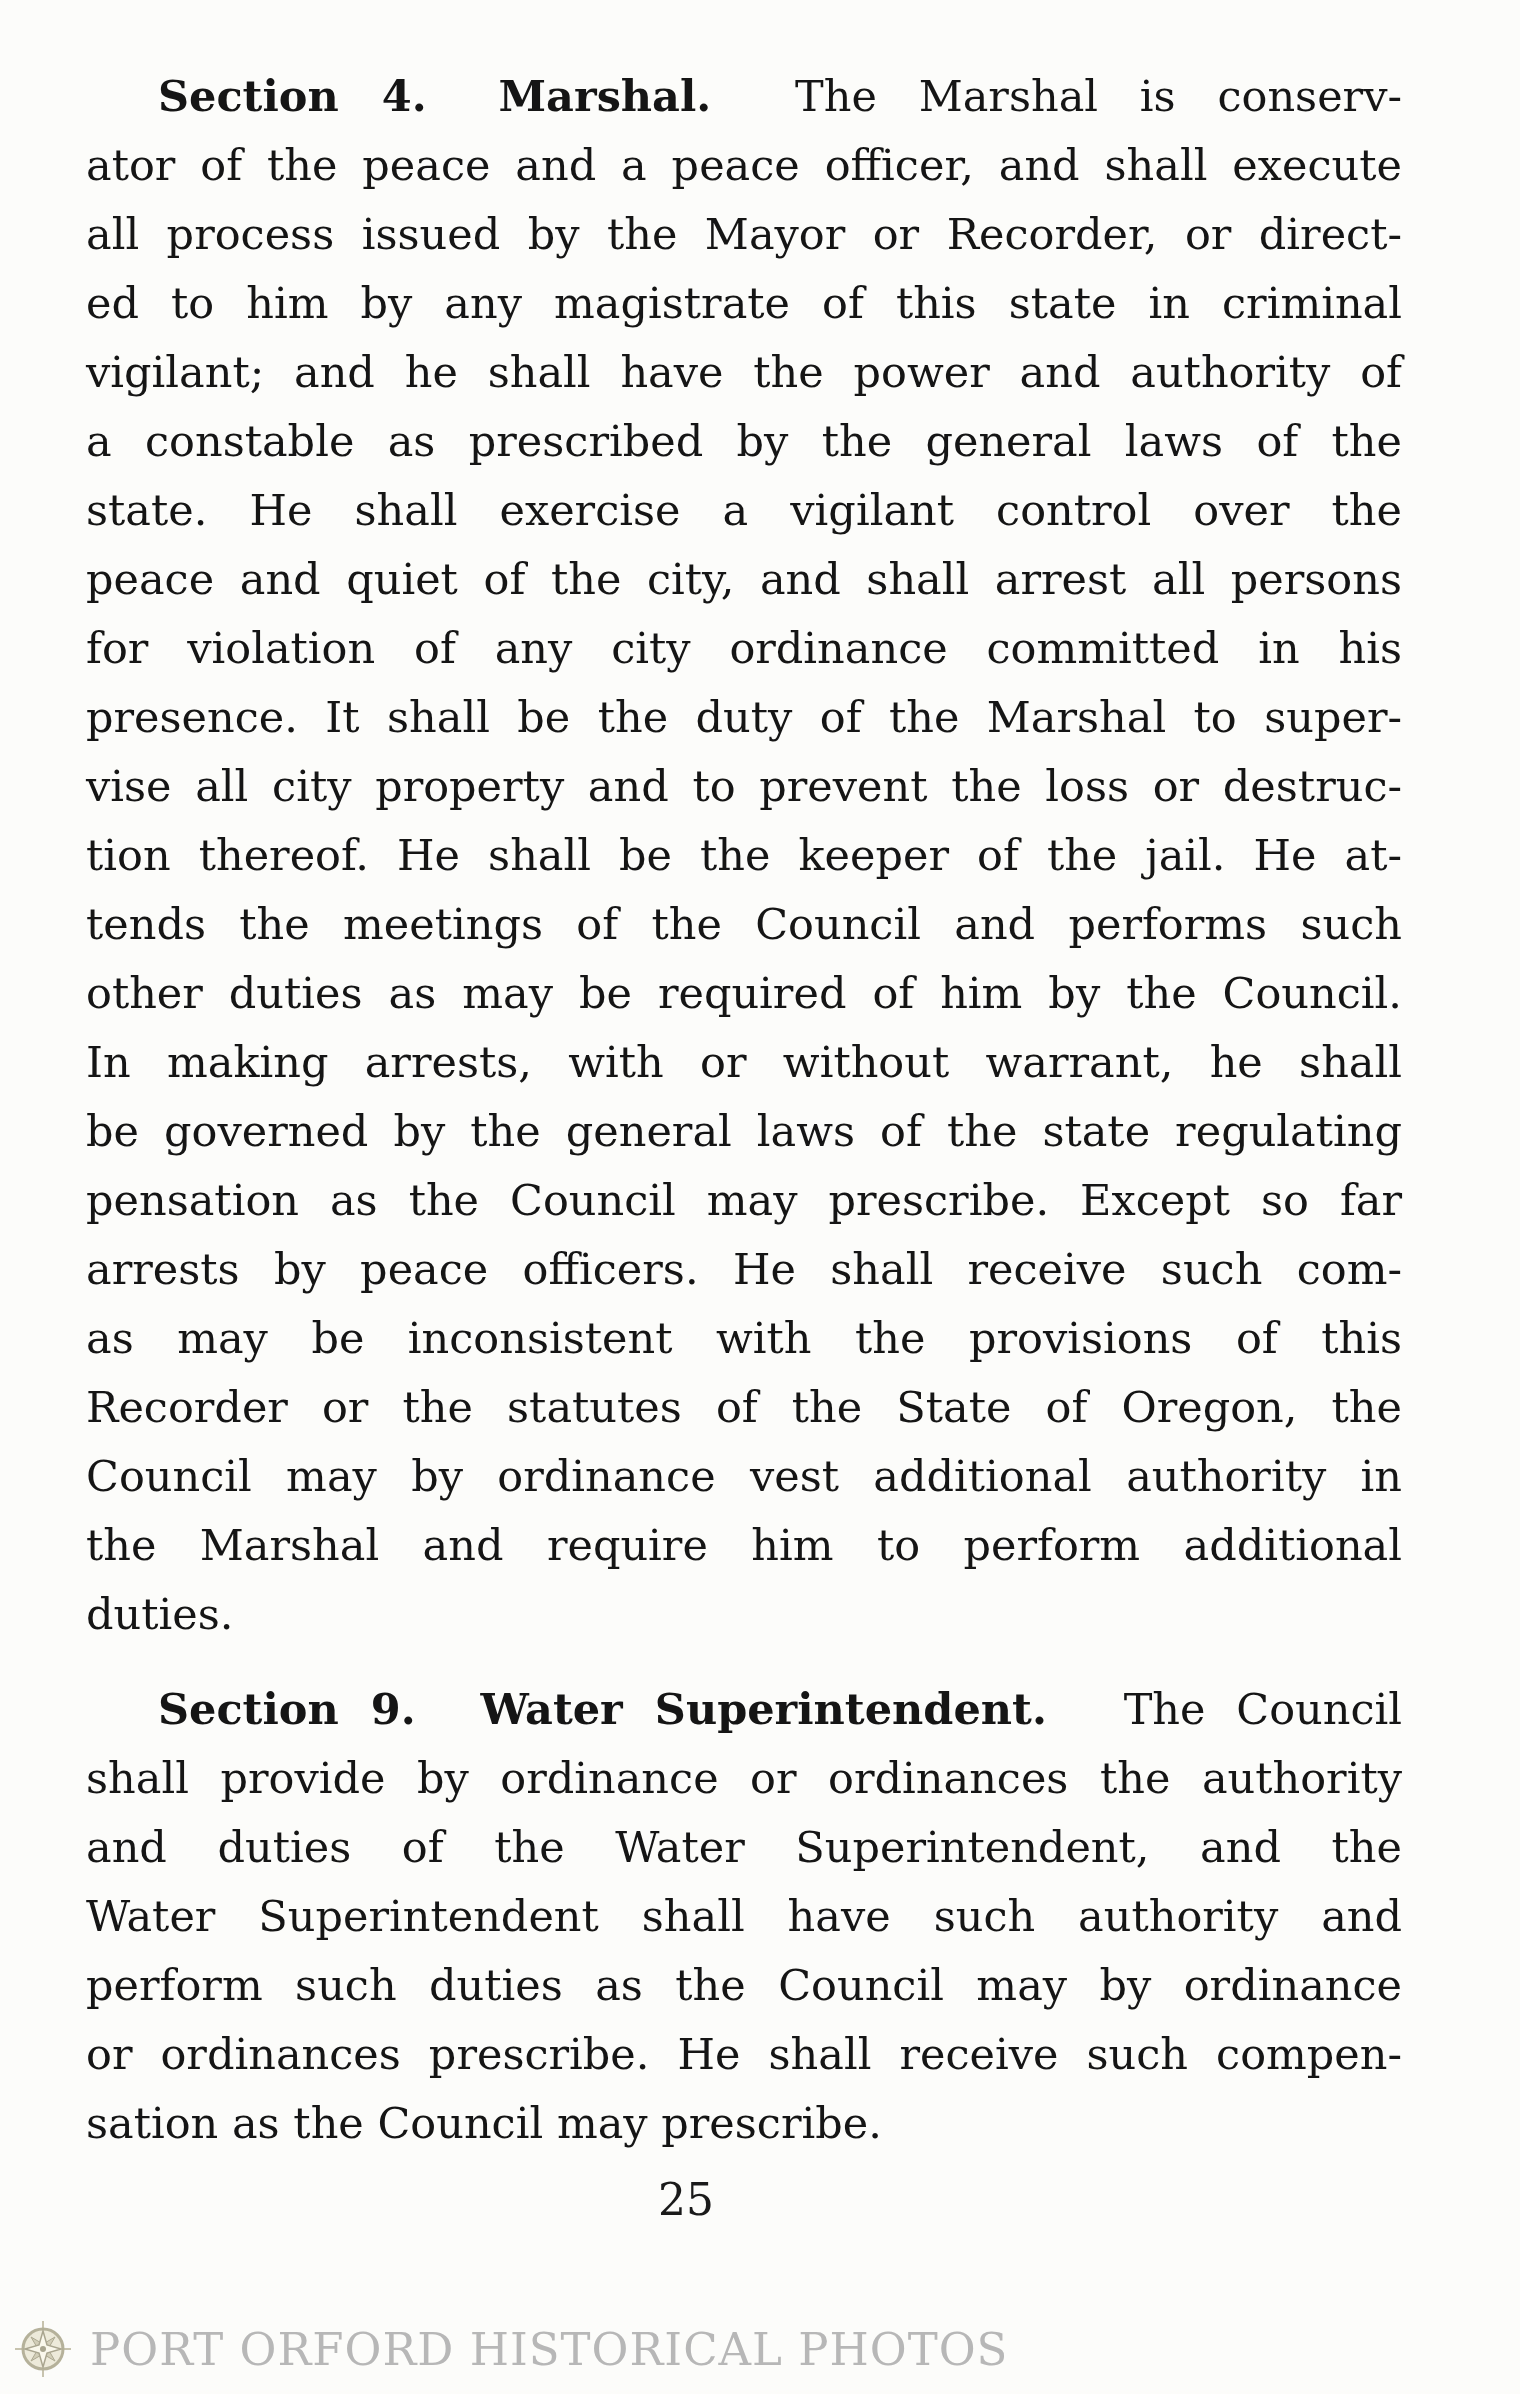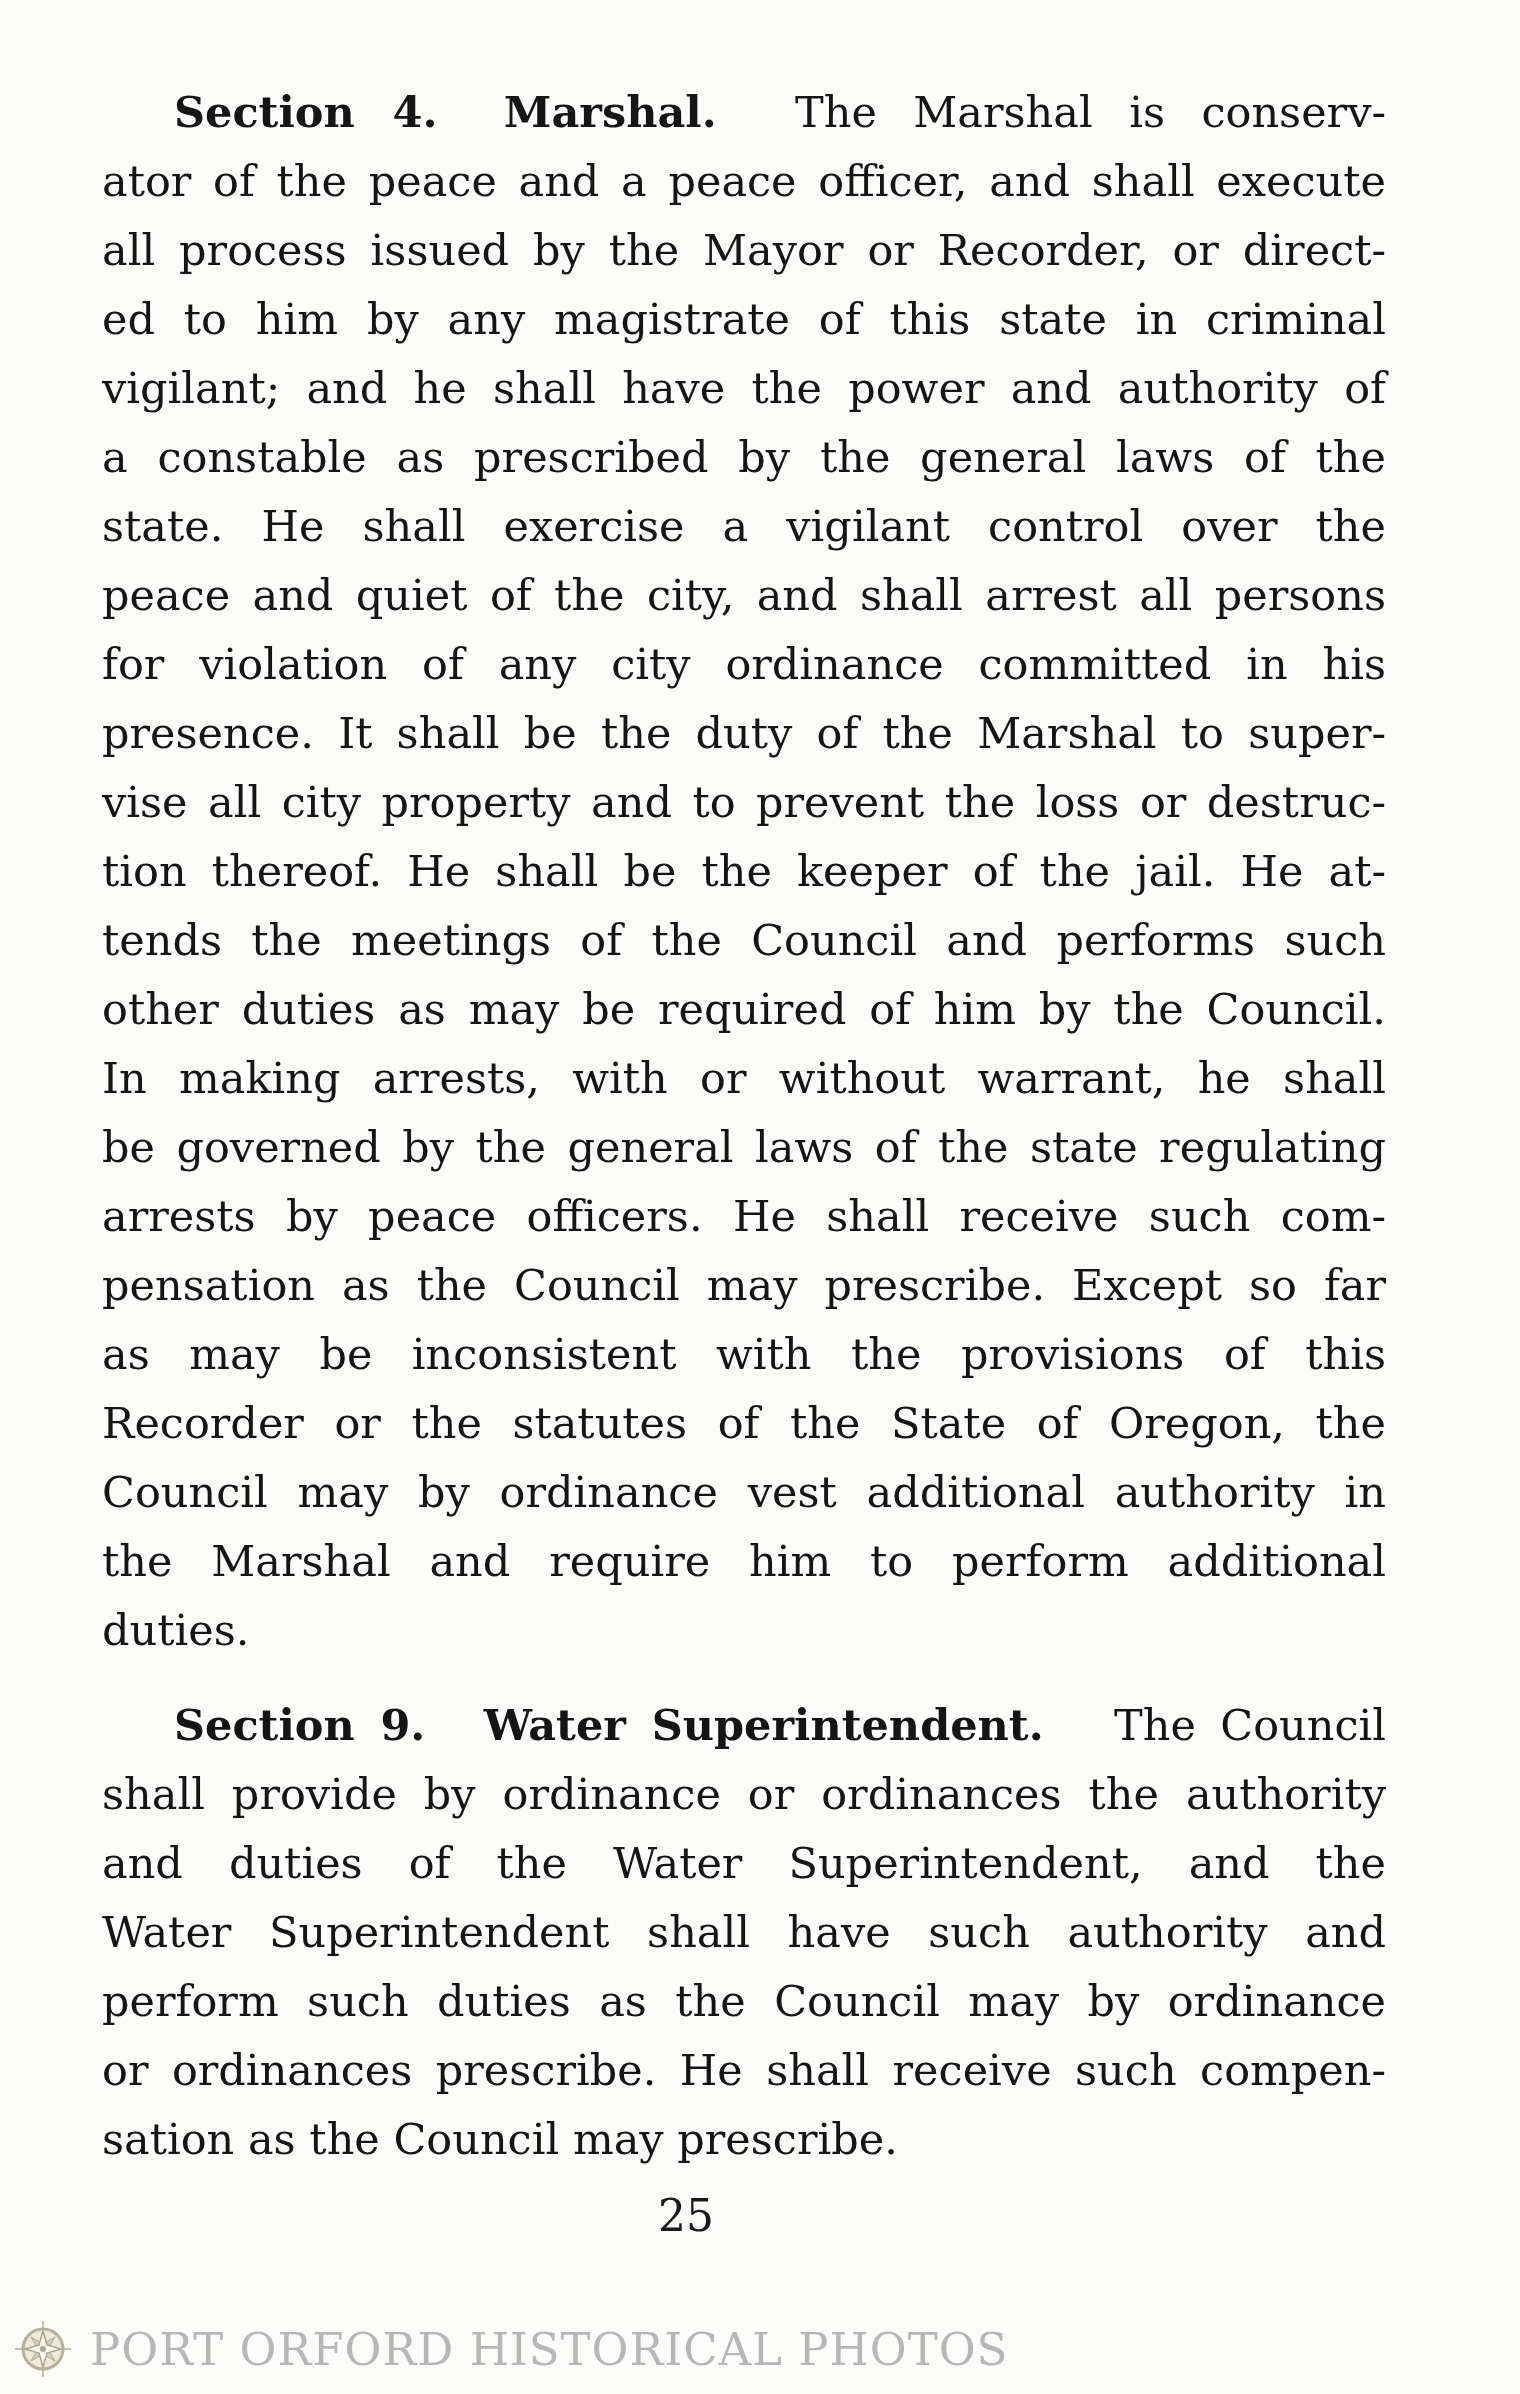--- a/index.html
+++ b/index.html
@@ -14,21 +14,21 @@
     position: absolute; left: 0; top: 0;
     width: 1520px; height: 2394px;
     background: #fcfcfa;
   }
   .text-column {
     position: absolute;
     left: 86px; top: 62px;
     width: 1316px;
     color: #141414;
   }
-  .para { margin: 16px; padding: 0; }
+  .para { margin: 0; padding: 0; }
   .para + .para { margin-top: 26px; }
   .line {
     font-size: 43px;
     line-height: 69px;
     height: 69px;
     text-align: justify;
     text-align-last: justify;
     white-space: normal;
     color: #151515;
     -webkit-font-smoothing: antialiased;
@@ -80,22 +80,22 @@
           <div class="line">state. He shall exercise a vigilant control over the</div>
           <div class="line">peace and quiet of the city, and shall arrest all persons</div>
           <div class="line">for violation of any city ordinance committed in his</div>
           <div class="line">presence. It shall be the duty of the Marshal to super-</div>
           <div class="line">vise all city property and to prevent the loss or destruc-</div>
           <div class="line">tion thereof. He shall be the keeper of the jail. He at-</div>
           <div class="line">tends the meetings of the Council and performs such</div>
           <div class="line">other duties as may be required of him by the Council.</div>
           <div class="line">In making arrests, with or without warrant, he shall</div>
           <div class="line">be governed by the general laws of the state regulating</div>
+          <div class="line">pensation as the Council may prescribe. Except so far</div>
           <div class="line">arrests by peace officers. He shall receive such com-</div>
-          <div class="line">pensation as the Council may prescribe. Except so far</div>
           <div class="line">as may be inconsistent with the provisions of this</div>
           <div class="line">Recorder or the statutes of the State of Oregon, the</div>
           <div class="line">Council may by ordinance vest additional authority in</div>
           <div class="line">the Marshal and require him to perform additional</div>
           <div class="line last">duties.</div>
         </div>
         <div class="para">
           <div class="line first"><span class="bold">Section 9.</span> <span class="gap" style="width: 34px;"></span><span class="bold">Water Superintendent.</span> <span class="gap" style="width: 46px;"></span><span>The Council</span> </div>
           <div class="line">shall provide by ordinance or ordinances the authority</div>
           <div class="line">and duties of the Water Superintendent, and the</div>

